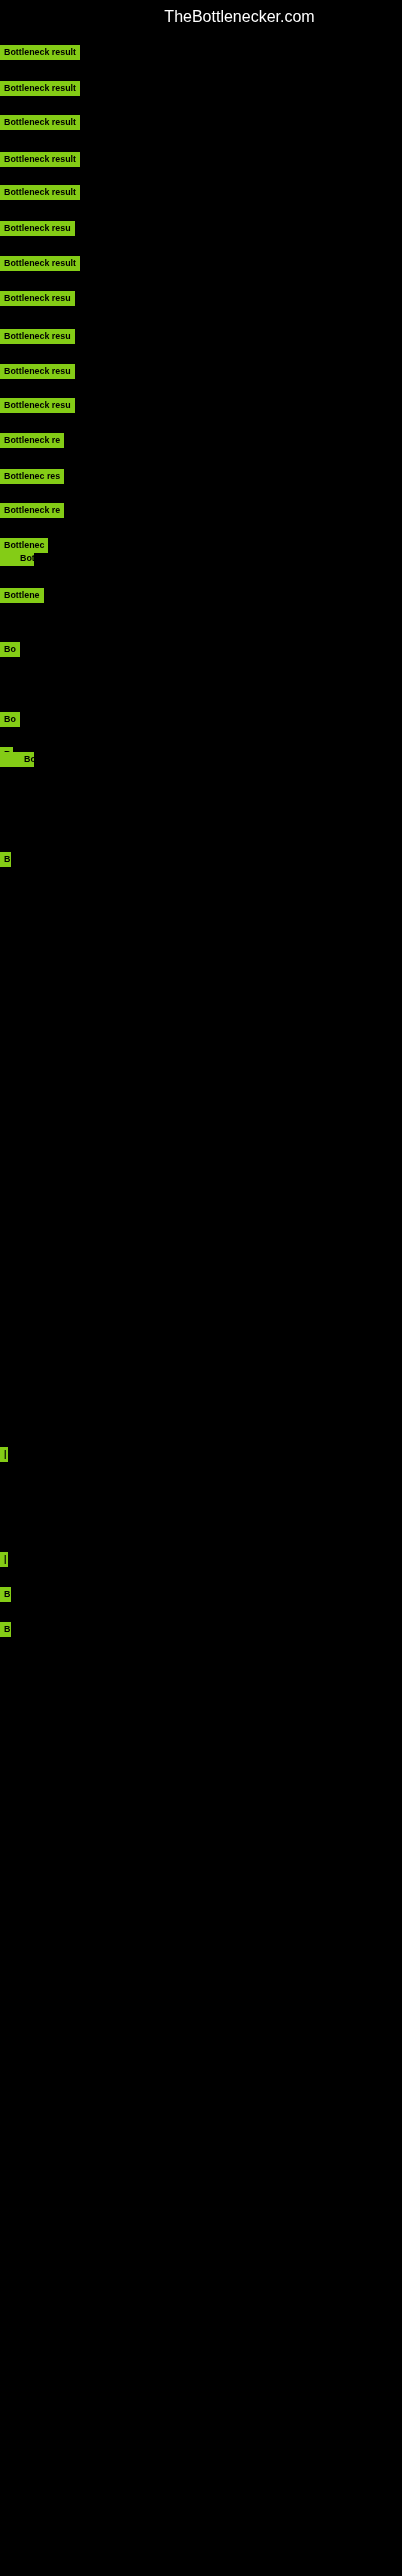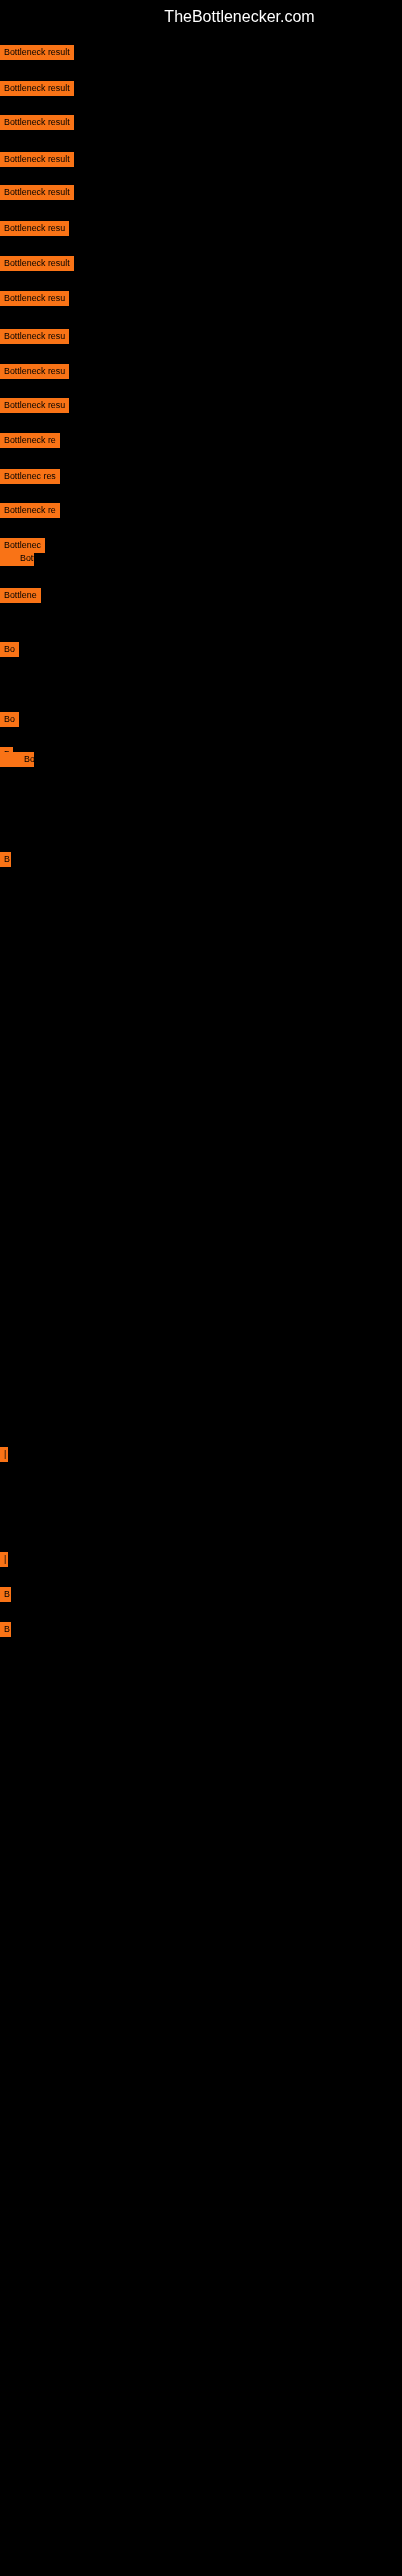--- a/index.html
+++ b/index.html
@@ -23,24 +23,24 @@
       transform: translateX(-50%);
       color: #ffffff;
       font-size: 16px;
       white-space: nowrap;
       margin-left: 38px;
     }
 
     .bottleneck-badge {
       position: absolute;
       left: 0;
-      background-color: #f97316;
+      background-color: #84cc16;
       color: #000000;
       font-size: 8.9px;
-      font-weight: normal;
+      font-weight: bold;
       padding: 2.4px 4px;
       white-space: nowrap;
       overflow: hidden;
     }
   </style>
 </head>
 <body>
 
 <span class="site-title">TheBottlenecker.com</span>
 

